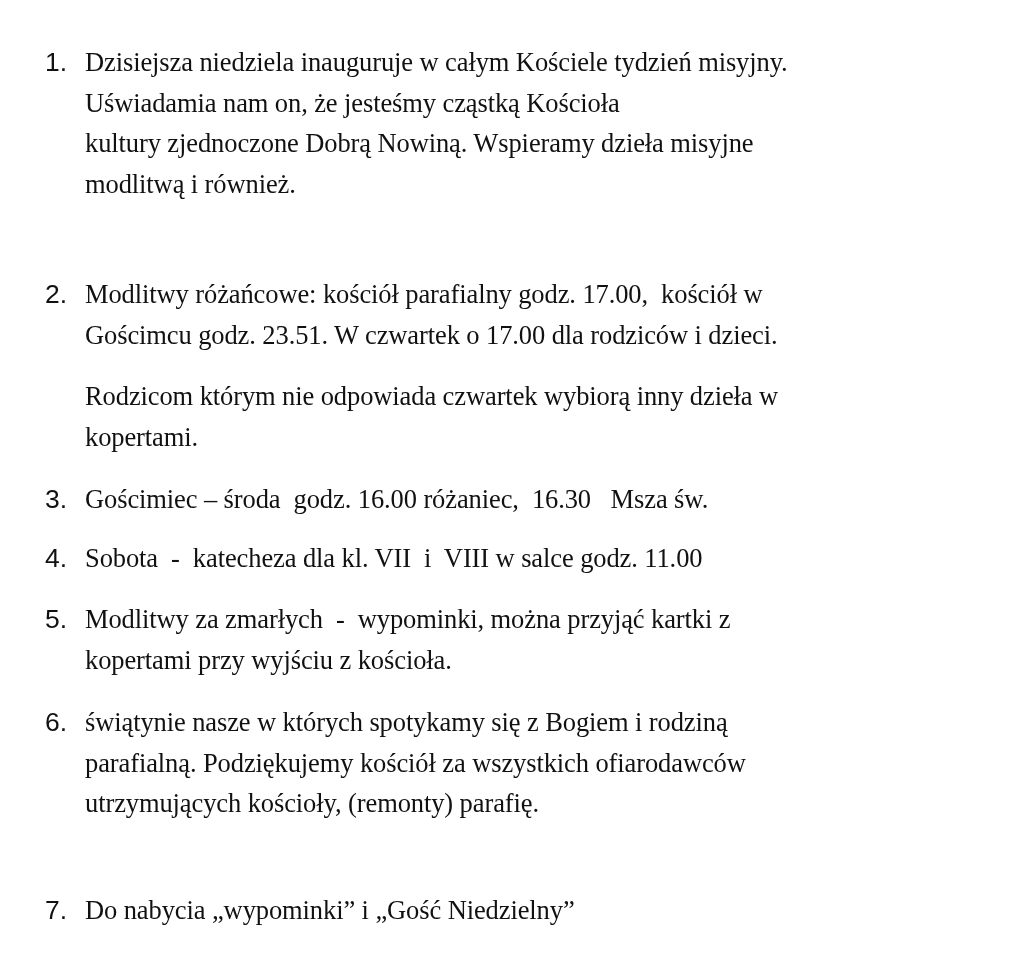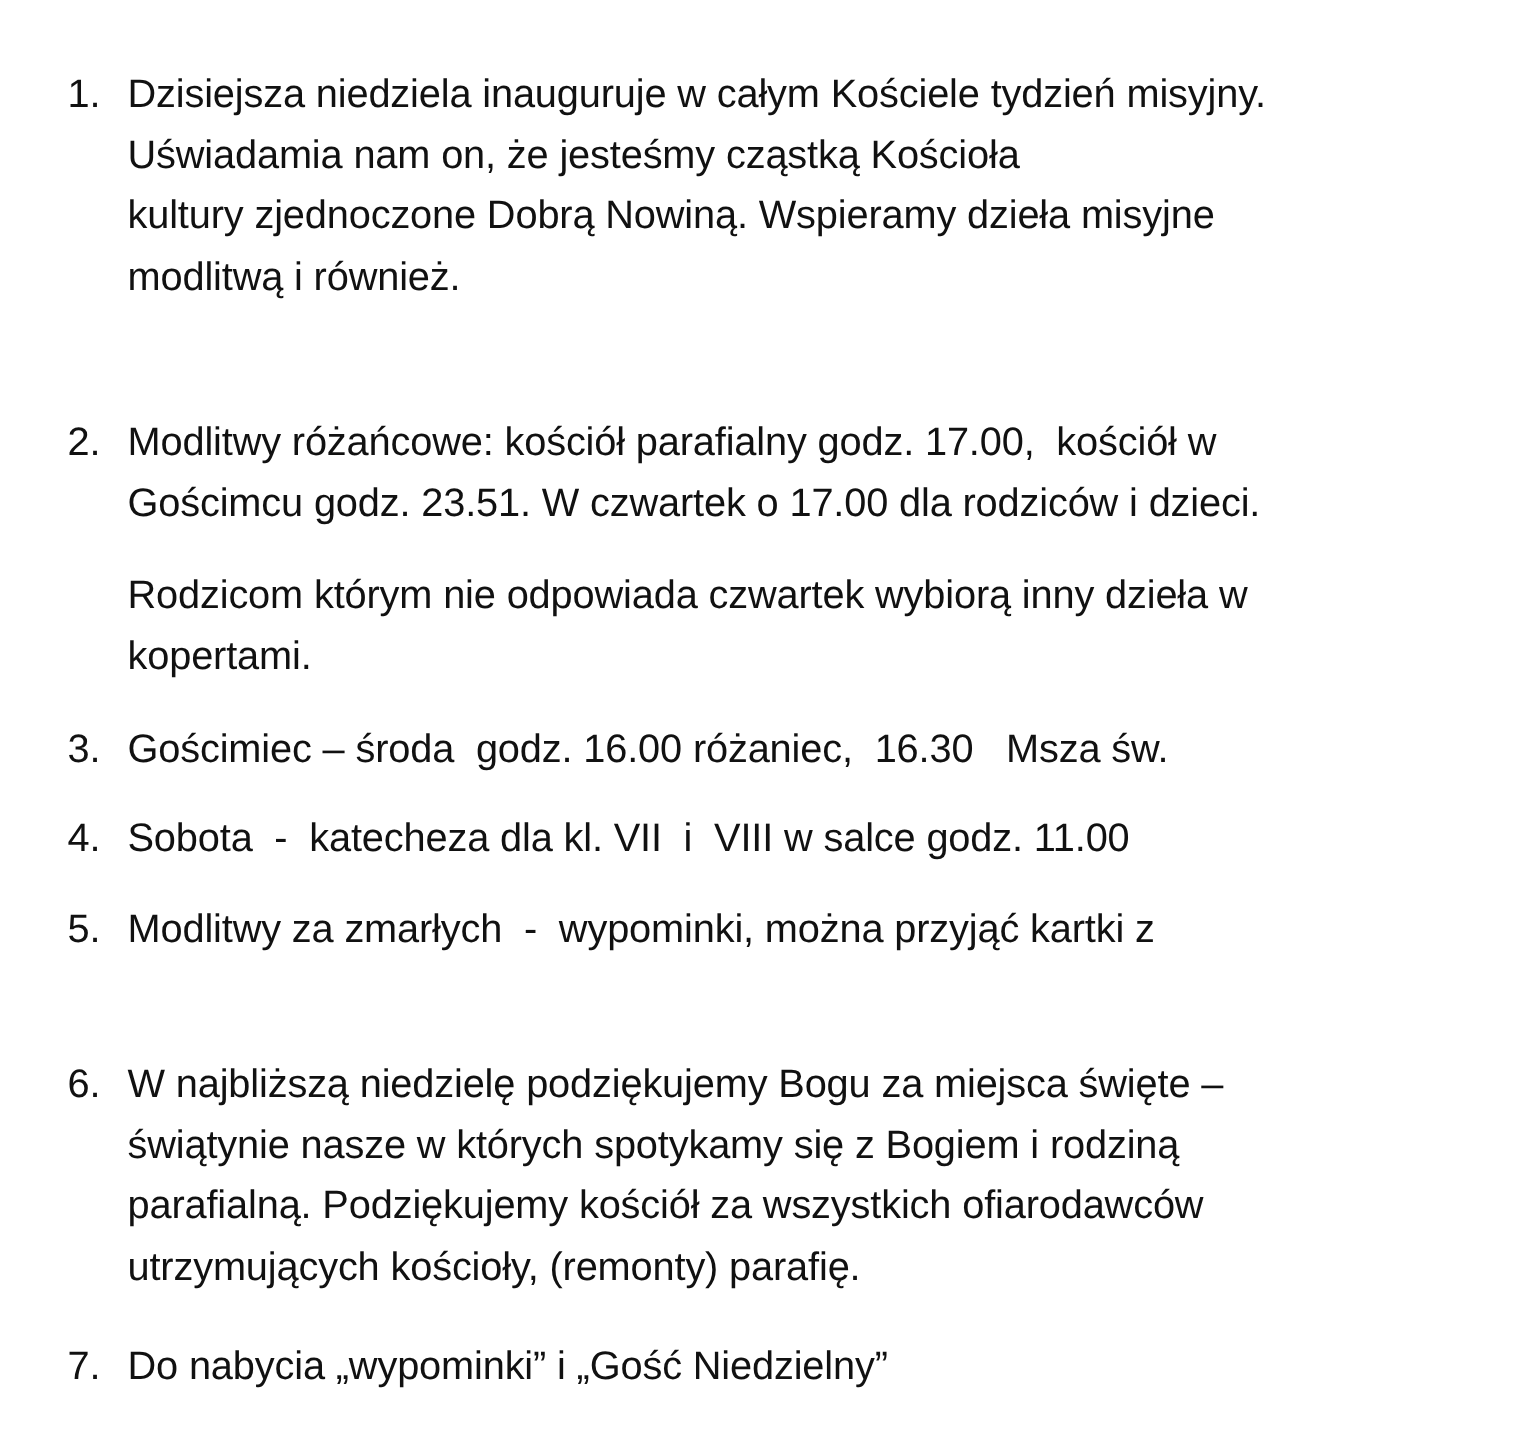--- a/index.html
+++ b/index.html
@@ -35,20 +35,21 @@
       position: absolute;
       left: 85px;
       width: 925px;
     }
     .line {
       display: block;
       font-size: 26.5px;
       line-height: 40.5px;
       white-space: pre;
       letter-spacing: -0.1px;
+      font-family: Liberation Serif, serif;
     }
   </style>
 </head>
 <body>
 
 <div class="doc">
 
   <div class="item" style="top:42px;">
     <span class="num">1.</span>
     <div class="body">
@@ -84,27 +85,27 @@
     <span class="num">4.</span>
     <div class="body">
       <span class="line">Sobota  -  katecheza dla kl. VII  i  VIII w salce godz. 11.00</span>
     </div>
   </div>
 
   <div class="item" style="top:599px;">
     <span class="num">5.</span>
     <div class="body">
       <span class="line">Modlitwy za zmarłych  -  wypominki, można przyjąć kartki z</span>
+      <span class="line">kopertami przy wyjściu z kościoła.</span>
     </div>
   </div>
 
   <div class="item" style="top:702px;">
     <span class="num">6.</span>
     <div class="body">
-      <span class="line">W najbliższą niedzielę podziękujemy Bogu za miejsca święte –</span>
       <span class="line">świątynie nasze w których spotykamy się z Bogiem i rodziną</span>
       <span class="line">parafialną. Podziękujemy kościół za wszystkich ofiarodawców</span>
       <span class="line">utrzymujących kościoły, (remonty) parafię.</span>
     </div>
   </div>
 
   <div class="item" style="top:890px;">
     <span class="num">7.</span>
     <div class="body">
       <span class="line">Do nabycia „wypominki” i „Gość Niedzielny”</span>

